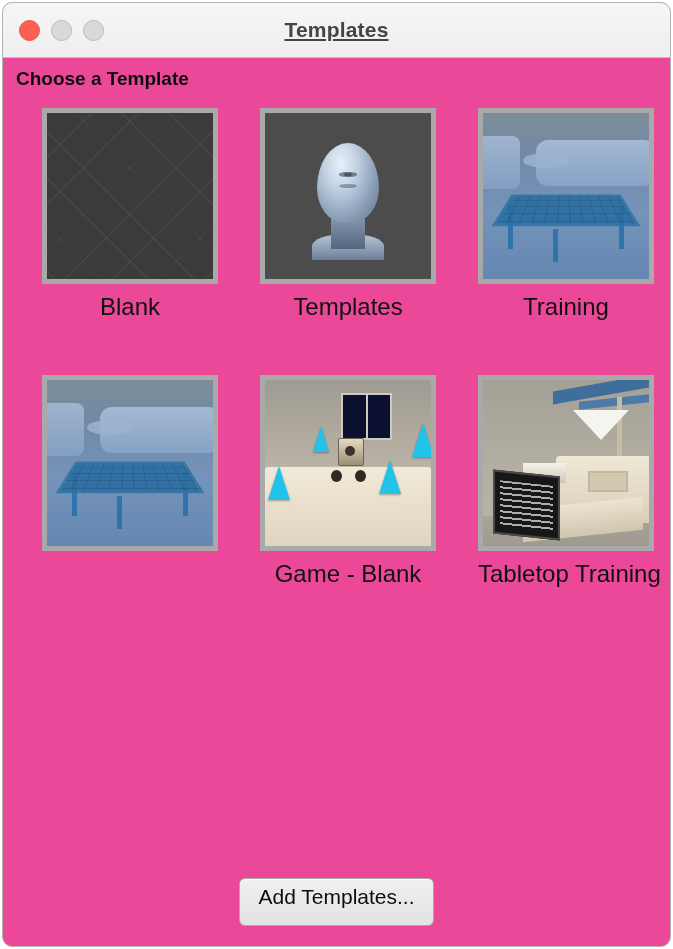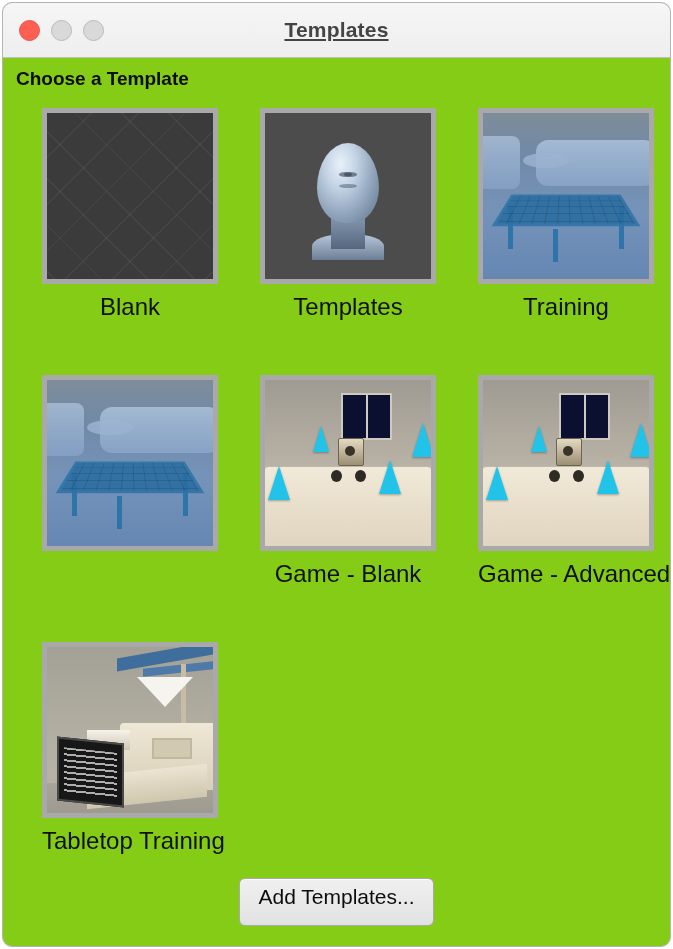--- a/index.html
+++ b/index.html
@@ -67,21 +67,21 @@
     font-weight: bold;
     color: #444444;
     letter-spacing: 0.2px;
     text-decoration: underline;
   }
 
   
   .content {
     position: relative;
     height: 890px;
-    background: #84cc16;
+    background: #ec4899;
   }
 
   .section-title {
     position: absolute;
     left: 13px;
     top: 10px;
     font-size: 19px;
     font-weight: bold;
     color: #0d0d0d;
   }
@@ -464,37 +464,20 @@
             <div class="robot-body"></div>
             <div class="robot-wheel wl"></div>
             <div class="robot-wheel wr"></div>
             <div class="crystal c1"></div>
             <div class="crystal c3"></div>
           </div>
         </div>
         <div class="tile-label">Game - Blank</div>
       </div>
 
-      <div class="tile">
-        <div class="thumb-frame">
-          <div class="thumb art-game">
-            <div class="g-wall"></div>
-            <div class="g-window"></div>
-            <div class="g-table"></div>
-            <div class="crystal c2 small"></div>
-            <div class="crystal c4"></div>
-            <div class="robot-body"></div>
-            <div class="robot-wheel wl"></div>
-            <div class="robot-wheel wr"></div>
-            <div class="crystal c1"></div>
-            <div class="crystal c3"></div>
-          </div>
-        </div>
-        <div class="tile-label">Game - Advanced</div>
-      </div>
 
       <div class="tile">
         <div class="thumb-frame">
           <div class="thumb art-factory">
             <div class="f-floor"></div>
             <div class="f-beam"></div>
             <div class="f-beam2"></div>
             <div class="f-post"></div>
             <div class="f-machine"></div>
             <div class="f-conveyor"></div>

